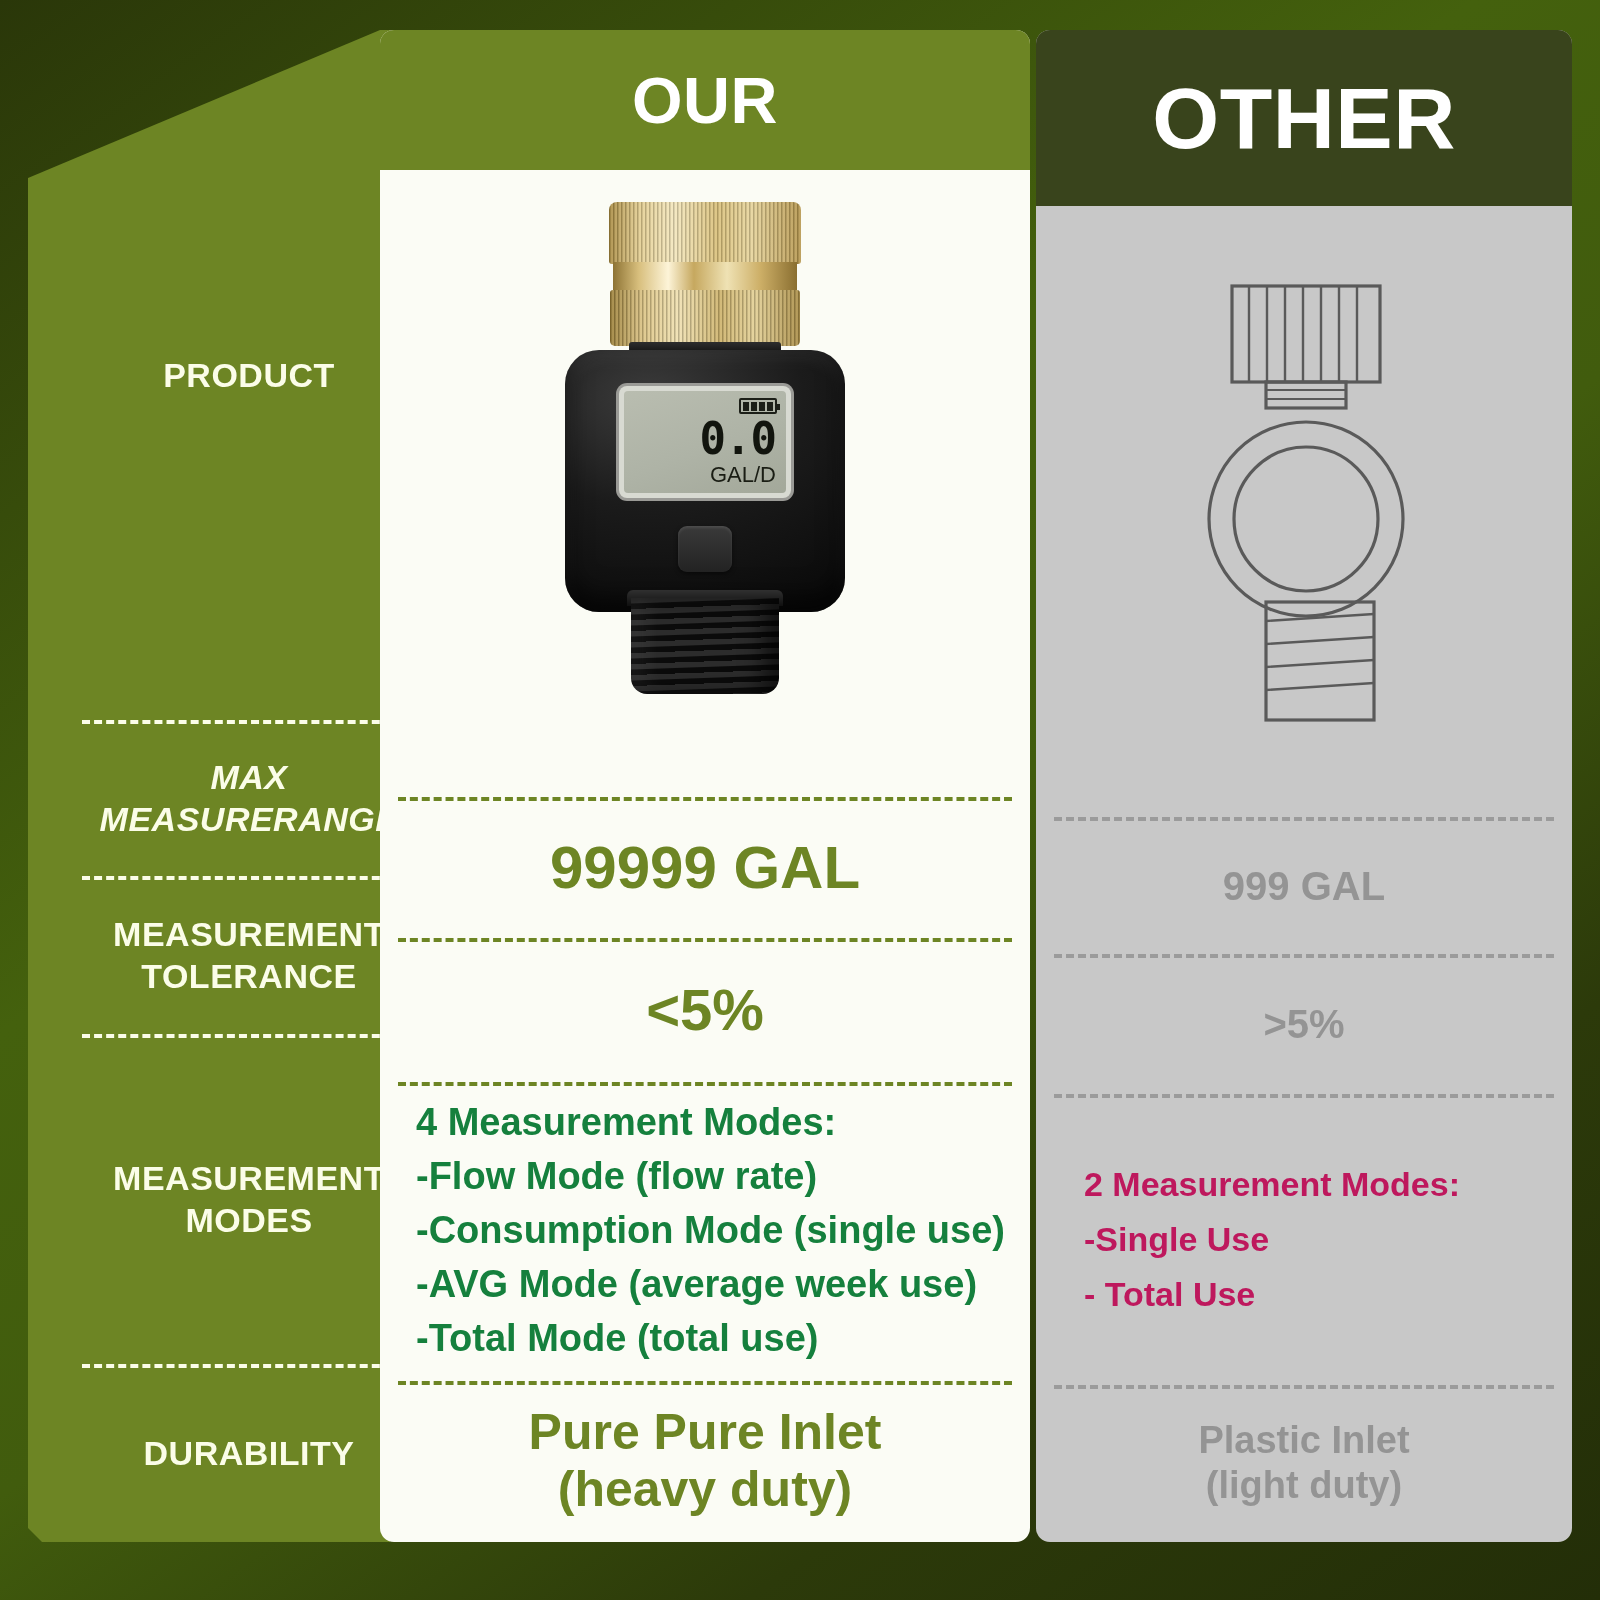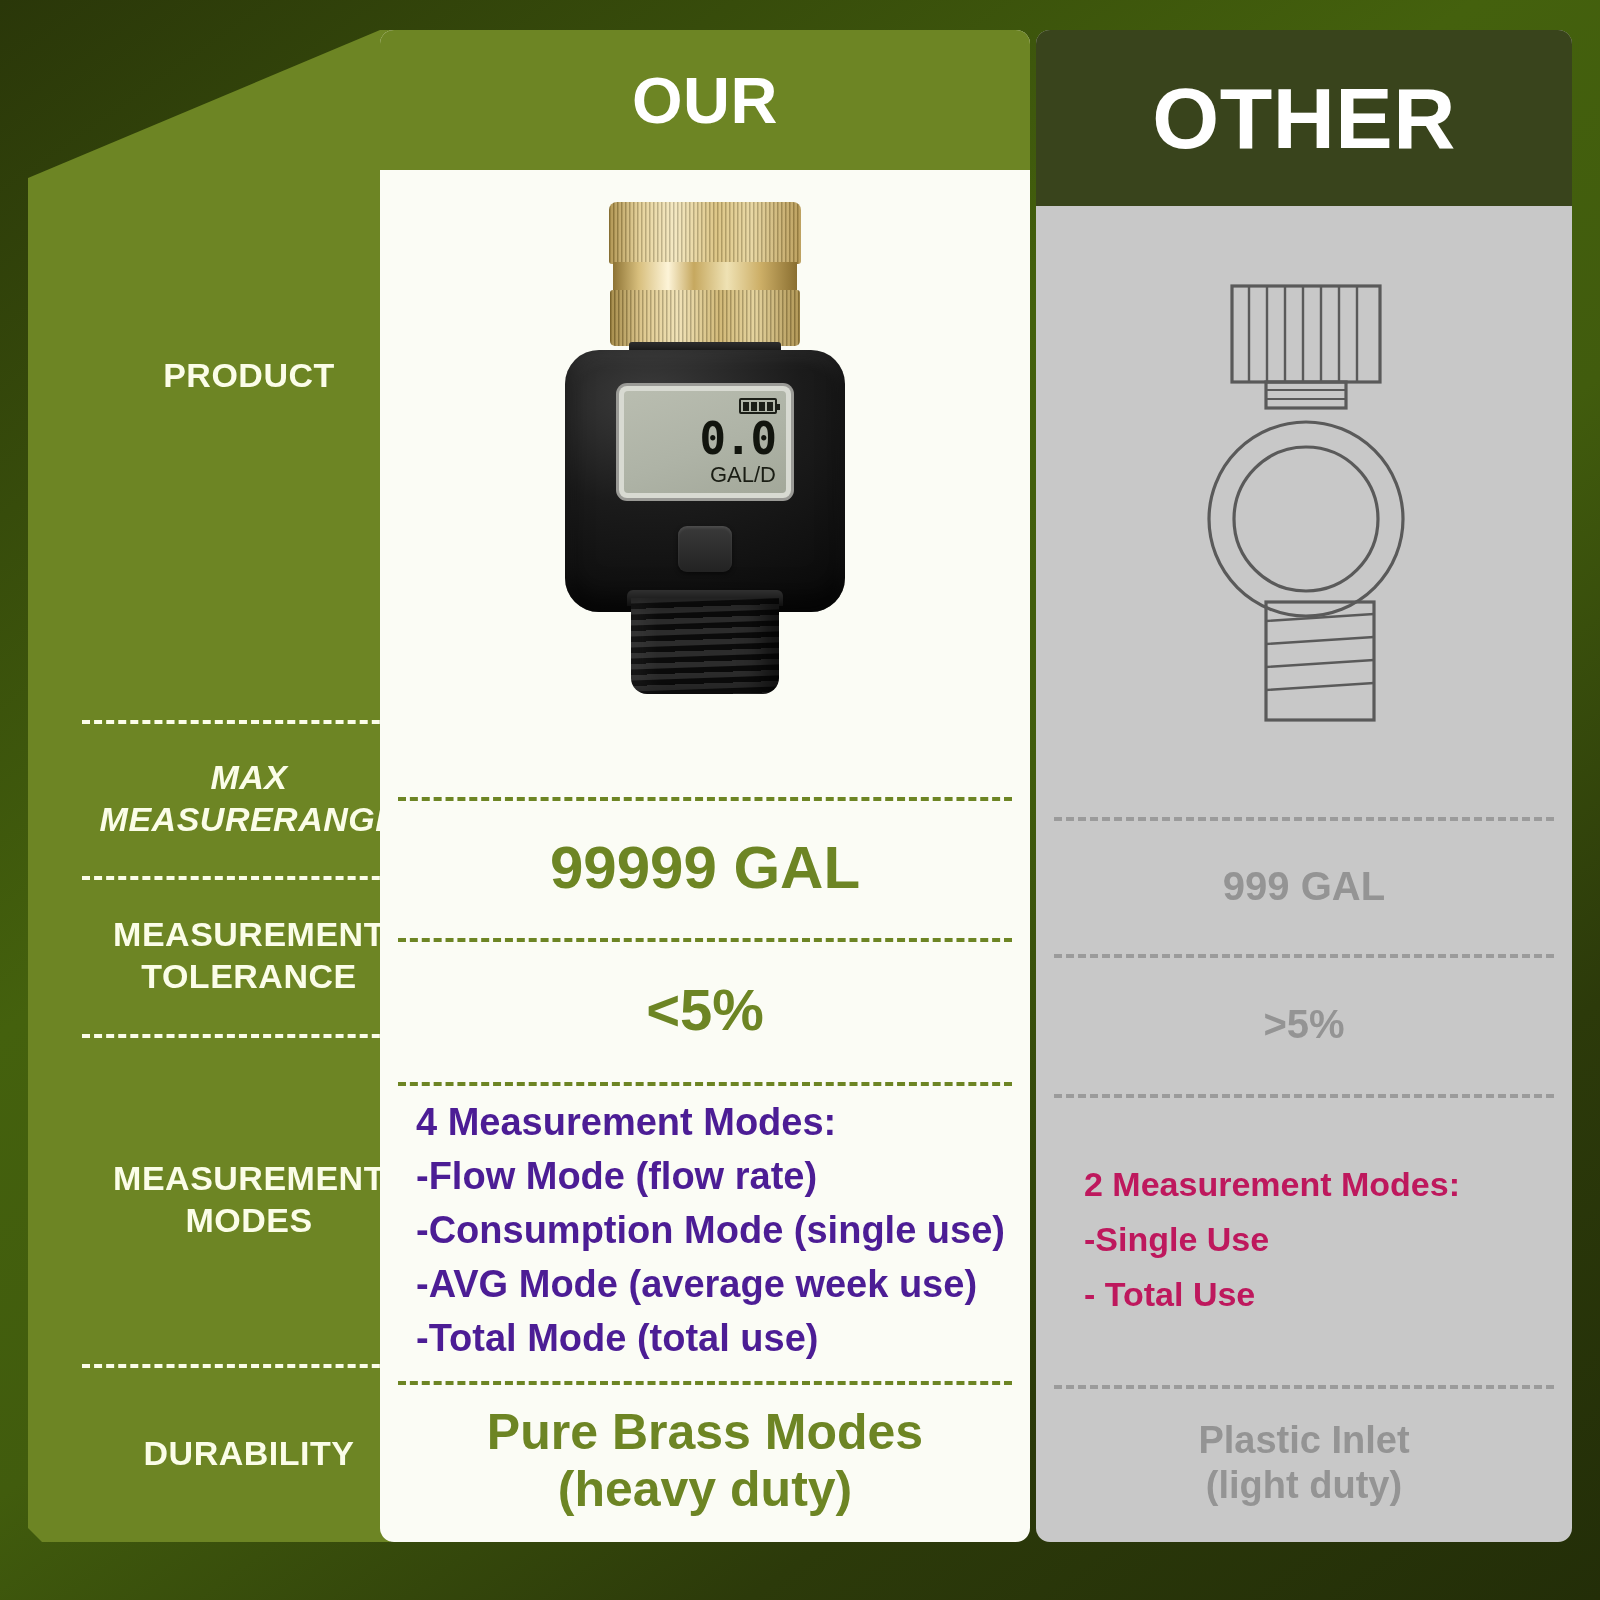--- a/index.html
+++ b/index.html
@@ -151,21 +151,21 @@
   }
   .val-our.big   { font-size: 60px; }
   .val-our.dur   { font-size: 50px; }
   .val-other.dur { font-size: 38px; font-weight: bold; }
 
   .modes-our {
     text-align: left;
     width: 100%;
     padding-left: 22px;
     box-sizing: border-box;
-    color: #4c1d95;
+    color: #15803d;
     font-weight: bold;
     font-size: 38px;
     line-height: 1.42;
   }
   .modes-other {
     text-align: left;
     width: 100%;
     padding-left: 34px;
     box-sizing: border-box;
     color: #be185d;
@@ -366,21 +366,21 @@
         <div>4 Measurement Modes:</div>
         <div>-Flow Mode (flow rate)</div>
         <div>-Consumption Mode (single use)</div>
         <div>-AVG Mode (average week use)</div>
         <div>-Total Mode (total use)</div>
       </div>
     </div>
 
     <div class="cell c-durability">
       <div class="val-our dur">
-        <div>Pure Brass Modes</div>
+        <div>Pure Pure Inlet</div>
         <div>(heavy duty)</div>
       </div>
     </div>
   </div>
 
   <div class="col" id="col-other">
     <div class="col-head" id="head-other">OTHER</div>
 
     <div class="cell c-product">
       <div id="other-art">

